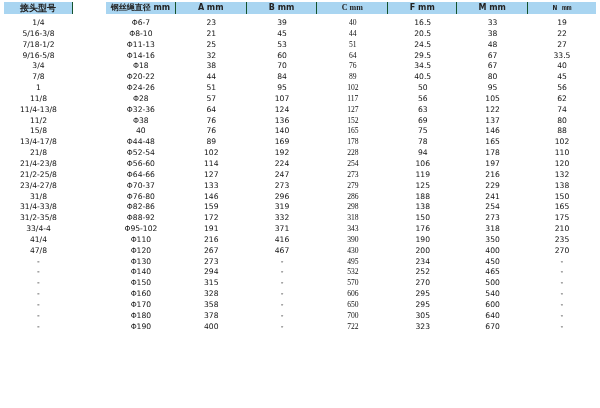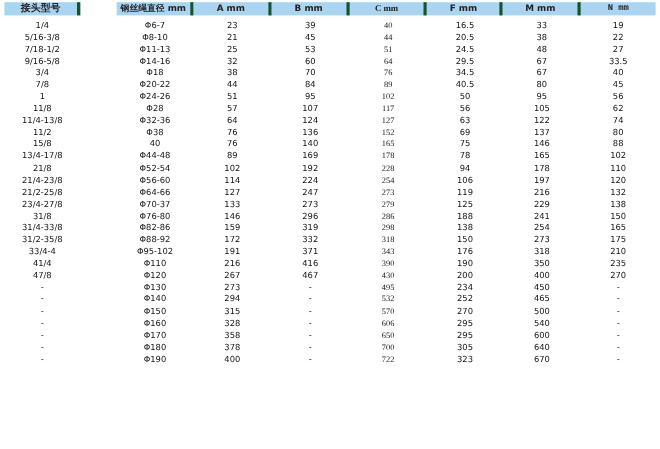--- a/index.html
+++ b/index.html
@@ -1,20 +1,20 @@
 <!DOCTYPE html>
 <html><head>
   <meta charset="utf-8">
   <style>
     html, body { margin: 0; padding: 0; background: #ffffff; }
     body { width: 600px; height: 408px; overflow: hidden; position: relative;
       font-family: "DejaVu Sans", "Liberation Sans", sans-serif; color: #111; }
     .tbl { position: absolute; left: 4px; top: 2px; width: 592px; }
     .hdr { display: flex; height: 12px; }
-    .hdr .cell { background: #a9d5f1; border-right: 3px solid #14532d; box-sizing: border-box;
+    .hdr .cell { background: #a9d5f1; border-right: 1px solid #14532d; box-sizing: border-box;
       font-size: 8px; font-weight: bold; line-height: 12px; text-align: center; color: #222; white-space: nowrap; overflow: hidden; }
     .hdr .cell:last-child { border-right: none; font-family: Liberation Mono, monospace; }
     .hdr .cell.first { font-size: 9px; }
     .row { display: flex; height: 10.85px; }
     .row .cell { font-size: 7.6px; line-height: 10.85px; text-align: center; color: #111; white-space: nowrap; }
     .c0 { width: 73px; }
     .c1 { width: 74px; margin-left: 33px; }
     .c2 { width: 75px; }
     .c3 { width: 75px; }
     .c4 { width: 75px; font-family: Liberation Serif, serif; }

